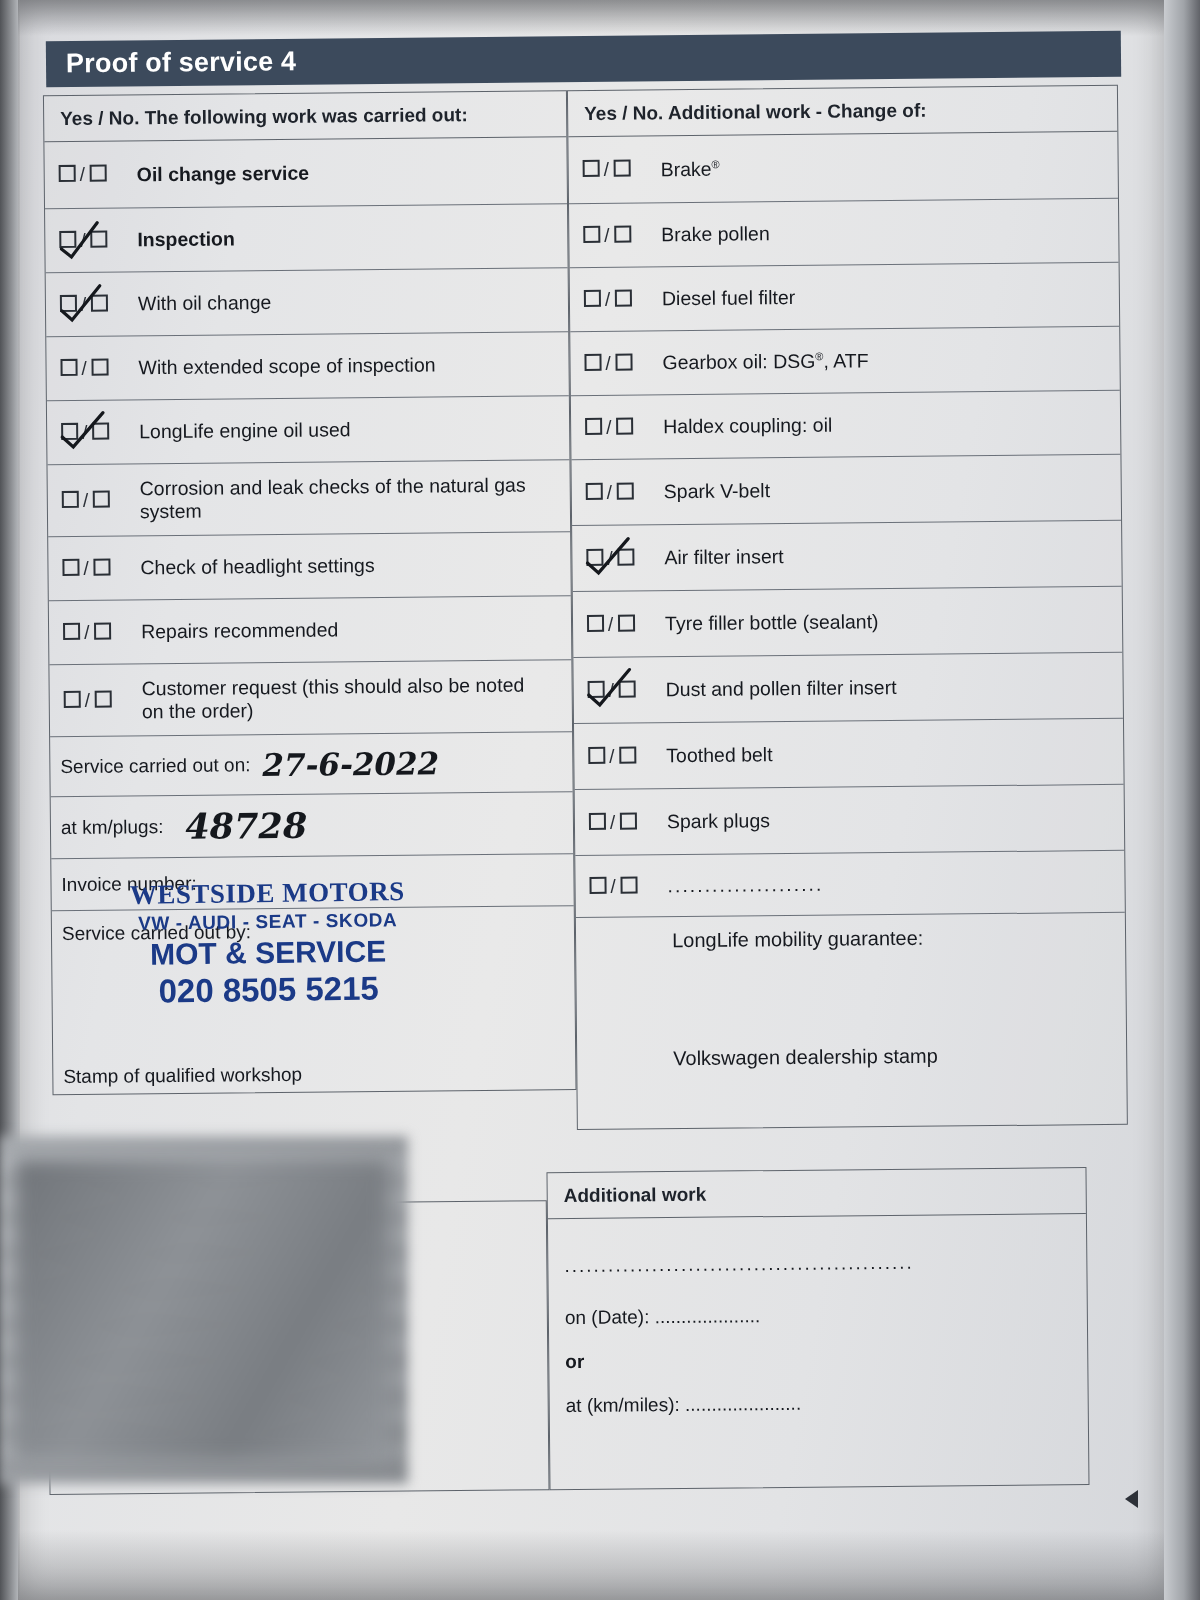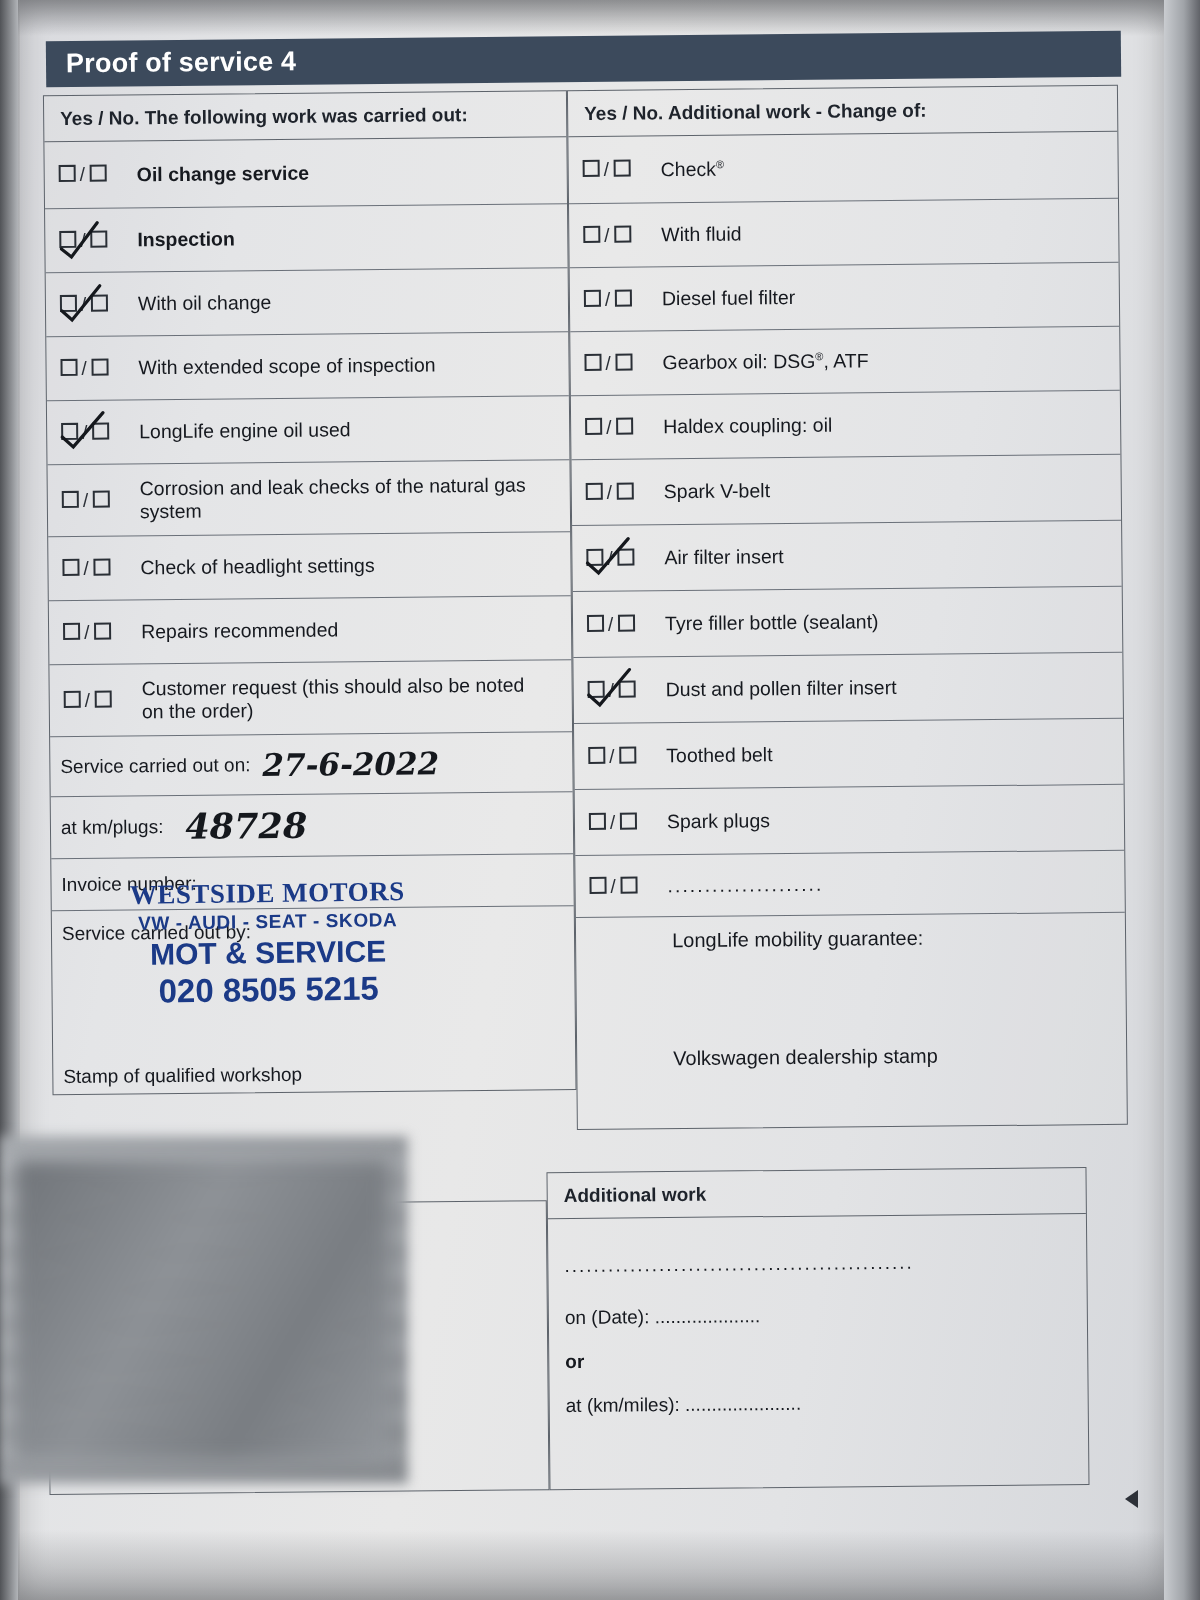--- a/index.html
+++ b/index.html
@@ -357,26 +357,26 @@
         <span>Service carried out by:</span>
       </div>
       <div style="position:absolute; left:10px; bottom:6px; font-size:19px; color:#16191f;">Stamp of qualified workshop</div>
     </div>
 
     <div class="col col-right">
       <div class="col-head">Yes / No. Additional work - Change of:</div>
 
       <div class="row" style="min-height:67px">
         <div class="cbx"><span class="box"></span><span class="sep">/</span><span class="box"></span></div>
-        <div class="rowlabel"><span>Check</span><span class="sup">®</span></div>
-      </div>
-
-      <div class="row" style="min-height:64px">
-        <div class="cbx"><span class="box"></span><span class="sep">/</span><span class="box"></span></div>
-        <div class="rowlabel">With fluid</div>
+        <div class="rowlabel"><span>Brake</span><span class="sup">®</span></div>
+      </div>
+
+      <div class="row" style="min-height:64px">
+        <div class="cbx"><span class="box"></span><span class="sep">/</span><span class="box"></span></div>
+        <div class="rowlabel">Brake pollen</div>
       </div>
 
       <div class="row" style="min-height:64px">
         <div class="cbx"><span class="box"></span><span class="sep">/</span><span class="box"></span></div>
         <div class="rowlabel">Diesel fuel filter</div>
       </div>
 
       <div class="row" style="min-height:64px">
         <div class="cbx"><span class="box"></span><span class="sep">/</span><span class="box"></span></div>
         <div class="rowlabel"><span>Gearbox oil: DSG</span><span class="sup">®</span><span>, ATF</span></div>

